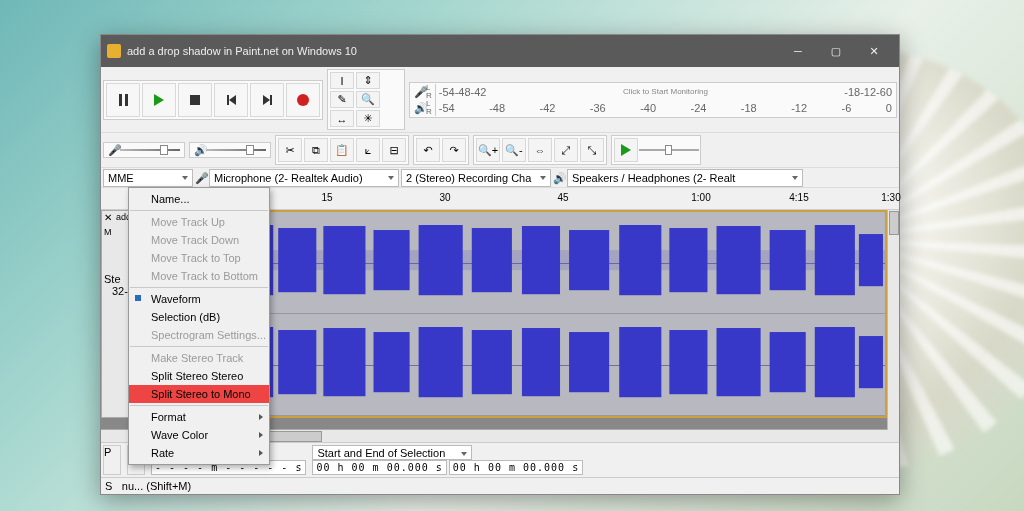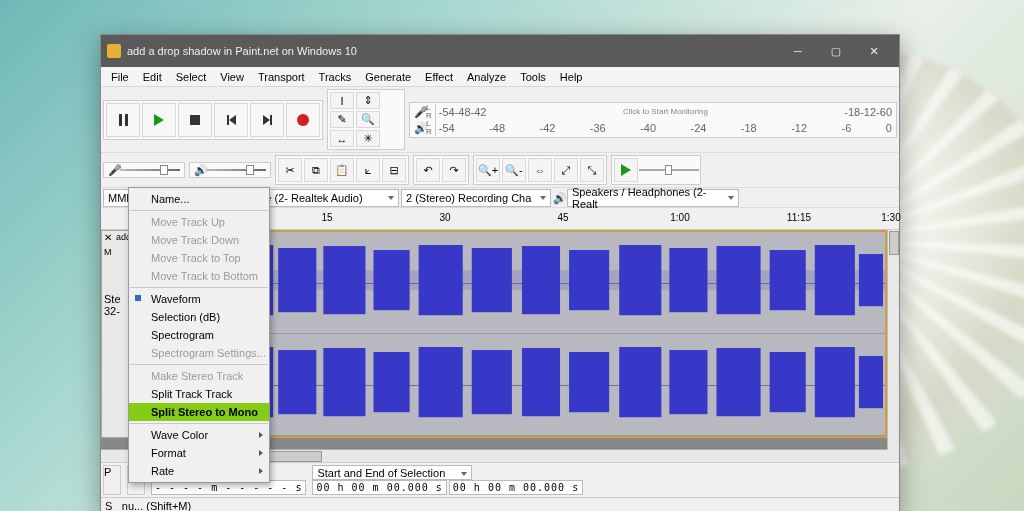--- a/index.html
+++ b/index.html
@@ -53,53 +53,40 @@
 .scrollh { height:13px; background:#e8e8e8; border-bottom:1px solid #ccc; display:flex;}
 .scrollh .th { width:120px; height:11px; background:#ccc; border:1px solid #999; margin:1px;}
 .bottombar { background:#f0f0f0; padding:2px; }
 .botfields { display:flex; gap:6px; align-items:flex-end; }
 .bfield .lbl { font-size:9px; color:#333; }
 .tcode { border:1px solid #bbb; background:#fff; padding:1px 3px; font-family:monospace; font-size:10px; letter-spacing:1px;}
 .status { border-top:1px solid #ccc; padding:2px 4px; font-size:10px; background:#f0f0f0; }
 .ctxmenu { position:absolute; left:128px; top:187px; width:142px; background:#f0f0f0; border:1px solid #9a9a9a; box-shadow: 2px 3px 6px rgba(0,0,0,.3); z-index: 50; padding:2px 0;}
 .ctxmenu .mi { padding: 3px 2px 3px 22px; font-size:11px; position:relative; white-space:nowrap;}
 .ctxmenu .mi.disabled { color:#9a9a9a; }
-.ctxmenu .mi.hl { background:#84cc16;font-weight:bold; }
+.ctxmenu .mi.hl { background:#ef4444; }
 .ctxmenu .mi.sub::after { content:""; position:absolute; right:6px; top:6px; border-left:4px solid #555; border-top:3px solid transparent; border-bottom:3px solid transparent;}
 .ctxmenu .mi .chk { position:absolute; left:6px; top:5px; width:6px; height:6px; background:#2a6ac0; }
 .ctxmenu hr { border:none; border-top:1px solid #c8c8c8; margin:2px 1px; }
 .ic12 { width:12px; height:12px; display:inline-block; }
 svg { display:block; }
 </style>
 </head>
 <body>
 <div class="bgblob"></div>
 
 <div class="window">
   <div class="titlebar">
     <div class="appicon"></div>
     <div class="ttl">add a drop shadow in Paint.net on Windows 10</div>
     <div class="sys">─</div>
     <div class="sys">▢</div>
     <div class="sys">✕</div>
   </div>
 
-  <div class="menubar">
-    <span>File</span>
-    <span>Edit</span>
-    <span>Select</span>
-    <span>View</span>
-    <span>Transport</span>
-    <span>Tracks</span>
-    <span>Generate</span>
-    <span>Effect</span>
-    <span>Analyze</span>
-    <span>Tools</span>
-    <span>Help</span>
-  </div>
 
   <div class="row">
     <div class="tbgrp">
       <div class="btn big">
           <span class="pause">
             <i></i>
             <i></i>
           </span>
         </div>
       <div class="btn big">
@@ -206,46 +193,46 @@
         <span>MME</span>
       </div>
     <span class="ic12">🎤</span>
     <div class="combo" style="width:190px;">
         <span>Microphone (2- Realtek Audio)</span>
       </div>
     <div class="combo" style="width:150px;text-align:right;">
         <span>2 (Stereo) Recording Cha</span>
       </div>
     <span class="ic12">🔊</span>
-    <div class="combo" style="width:172px;">
+    <div class="combo" style="width:236px;text-align:center;">
         <span>Speakers / Headphones (2- Realt</span>
       </div>
   </div>
 
   <div class="ruler">
     <div class="tri"></div>
     <span class="lbl" style="left:108px;">0</span>
     <span class="lbl" style="left:226px;">15</span>
     <span class="lbl" style="left:344px;">30</span>
     <span class="lbl" style="left:462px;">45</span>
-    <span class="lbl" style="left:579px;">1:00</span>
-    <span class="lbl" style="left:698px;">11:15</span>
+    <span class="lbl" style="left:600px;">1:00</span>
+    <span class="lbl" style="left:698px;">4:15</span>
     <span class="lbl" style="left:790px;">1:30</span>
   </div>
 
   <div class="tracks">
     <div class="track">
       <div class="trackhead">
         <span class="x">✕</span>
         <span class="nm">add a drop s</span>
         <span class="dd">▾</span>
         <span class="gain">1.0</span>
         <div style="position:absolute;left:2px;top:16px;font-size:9px;">M</div>
         <div style="position:absolute;left:2px;top:62px;text-align:right;">Ste</div>
-        <div style="position:absolute;left:2px;top:74px;">32-</div>
+        <div style="position:absolute;left:10px;top:74px;">32-</div>
       </div>
       <div class="wavearea">
         <div class="channel">
           <svg class="wave" viewBox="0 0 680 80" preserveAspectRatio="none">
             <g fill="#3838c8">
             <rect x="0" y="30" width="680" height="20" opacity=".15"></rect>
             <path d="M0,40 L20,40" stroke="#3838c8" stroke-width="1"></path>
             <g id="burst">
                   <rect x="30" y="5" width="40" height="70"></rect>
                   <rect x="75" y="8" width="38" height="64"></rect>
@@ -313,23 +300,22 @@
 <div class="ctxmenu">
   <div class="mi">Name...</div>
   <hr>
   <div class="mi disabled">Move Track Up</div>
   <div class="mi disabled">Move Track Down</div>
   <div class="mi disabled">Move Track to Top</div>
   <div class="mi disabled">Move Track to Bottom</div>
   <hr>
   <div class="mi"><span class="chk"></span><span>Waveform</span></div>
   <div class="mi">Selection (dB)</div>
-  <div class="mi">Spectrogram</div>
   <div class="mi disabled">Spectrogram Settings...</div>
   <hr>
   <div class="mi disabled">Make Stereo Track</div>
-  <div class="mi">Split Track Track</div>
+  <div class="mi">Split Stereo Stereo</div>
   <div class="mi hl">Split Stereo to Mono</div>
   <hr>
+  <div class="mi sub">Format</div>
   <div class="mi sub">Wave Color</div>
-  <div class="mi sub">Format</div>
   <div class="mi sub">Rate</div>
 </div>
 
 </body></html>

